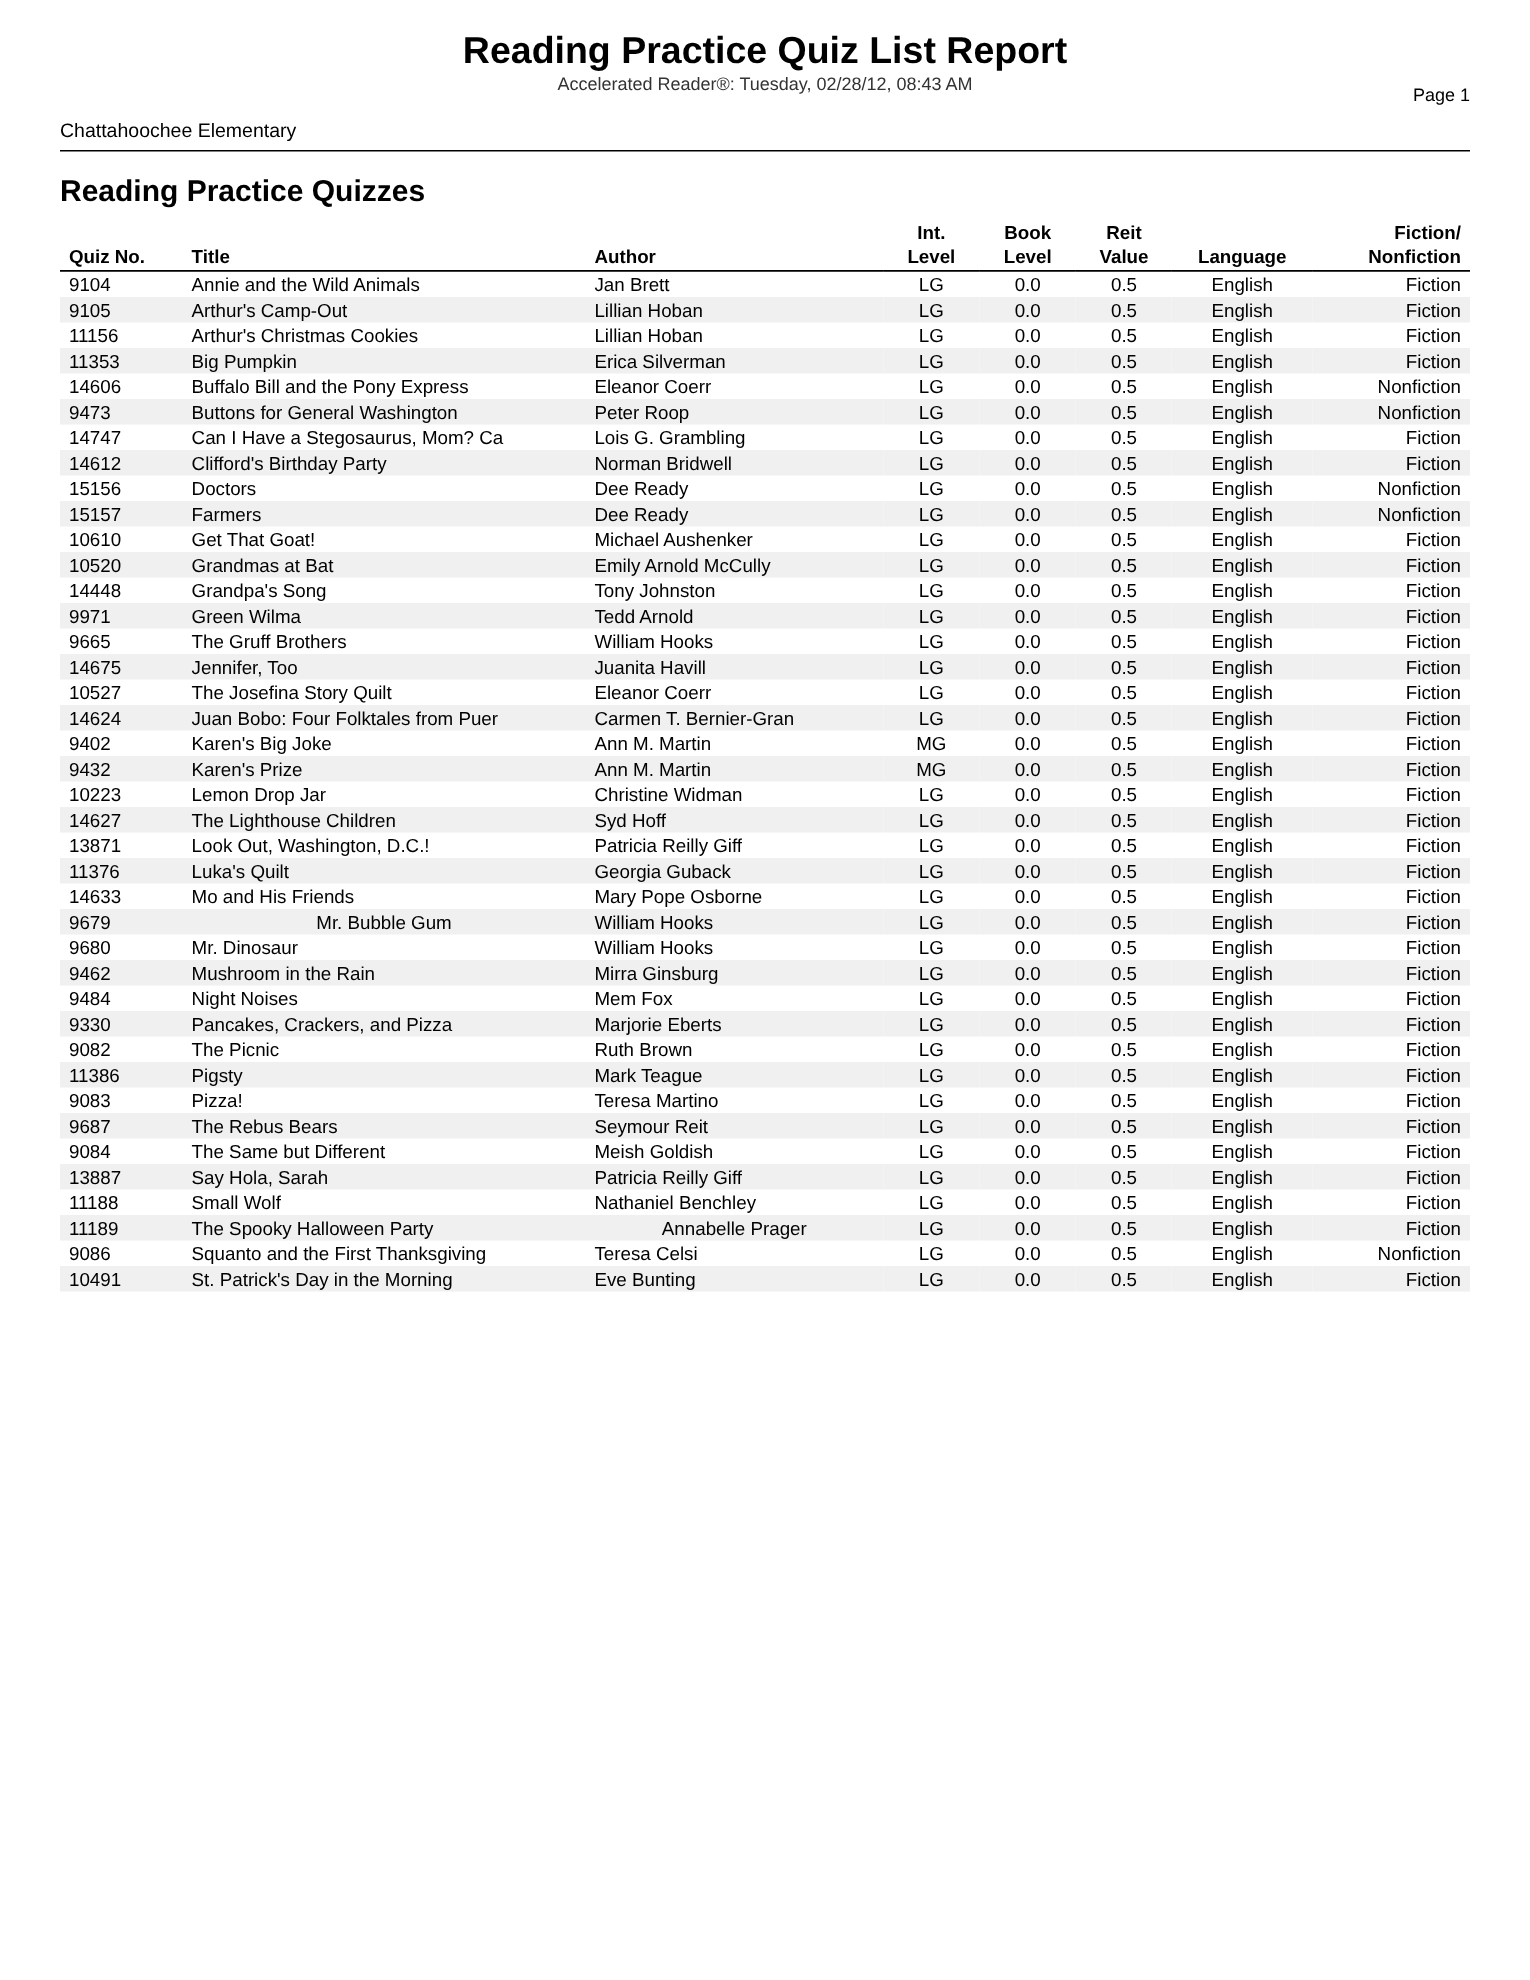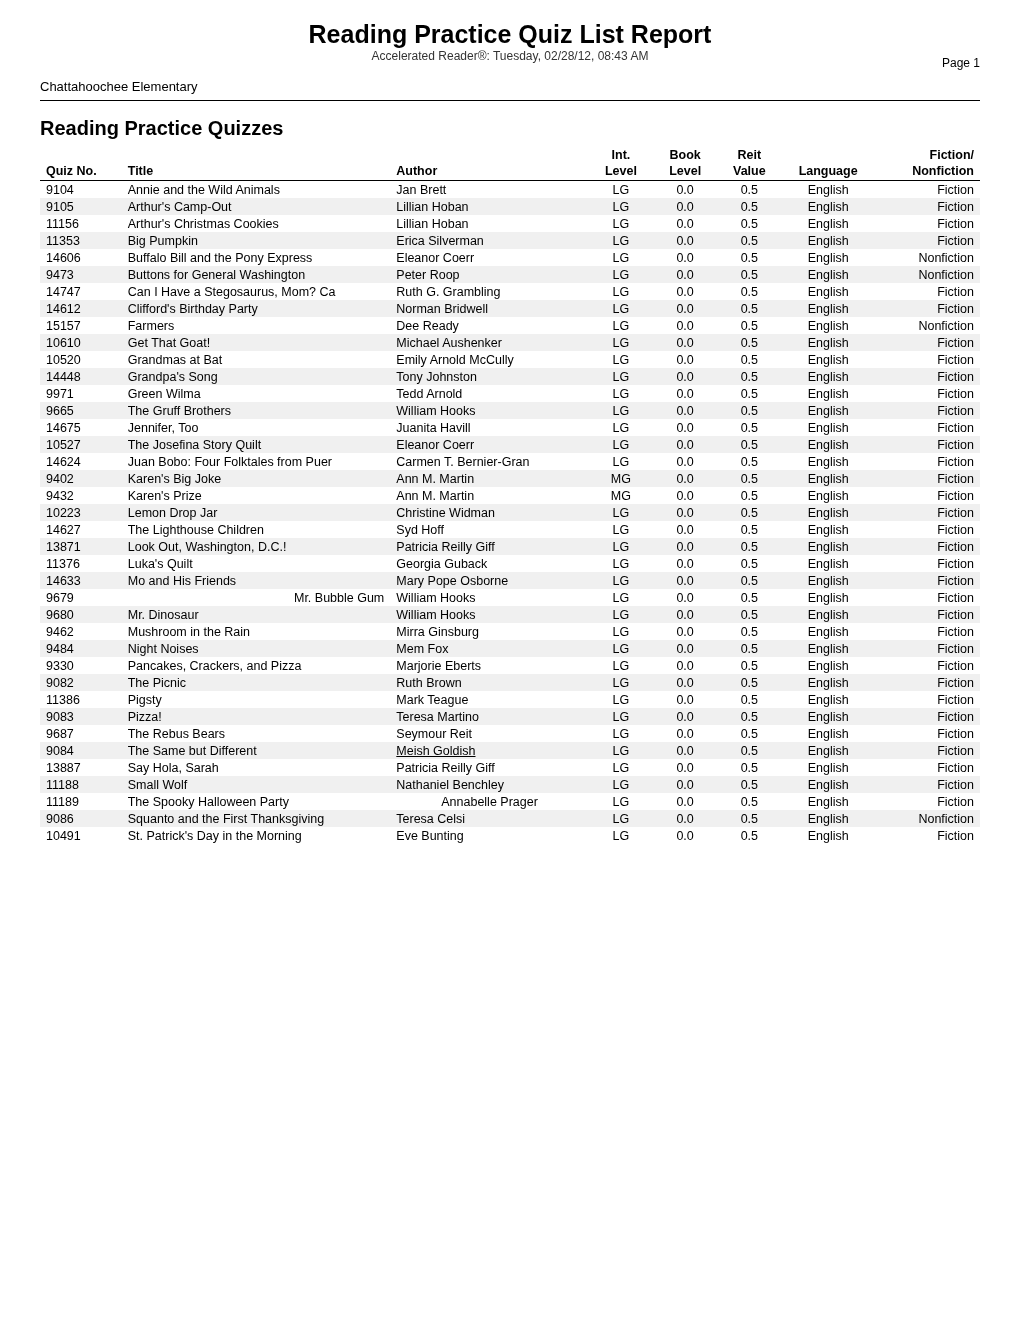--- a/index.html
+++ b/index.html
@@ -175,36 +175,46 @@
         <td class="col-author" style="text-align: left;">Peter Roop</td>
         <td class="col-int" style="text-align: center;">LG</td>
         <td class="col-book" style="text-align: center;">0.0</td>
         <td class="col-point" style="text-align: center;">0.5</td>
         <td class="col-lang" style="text-align: center;">English</td>
         <td class="col-fic" style="text-align: right;">Nonfiction</td>
       </tr>
       <tr>
         <td class="col-quiz" style="text-align: left;">14747</td>
         <td class="col-title" style="text-align: left;">Can I Have a Stegosaurus, Mom? Ca</td>
-        <td class="col-author" style="text-align: left;">Ruth G. Grambling</td>
+        <td class="col-author" style="text-align: left;">Lois G. Grambling</td>
         <td class="col-int" style="text-align: center;">LG</td>
         <td class="col-book" style="text-align: center;">0.0</td>
         <td class="col-point" style="text-align: center;">0.5</td>
         <td class="col-lang" style="text-align: center;">English</td>
         <td class="col-fic" style="text-align: right;">Fiction</td>
       </tr>
       <tr>
         <td class="col-quiz" style="text-align: left;">14612</td>
         <td class="col-title" style="text-align: left;">Clifford's Birthday Party</td>
         <td class="col-author" style="text-align: left;">Norman Bridwell</td>
         <td class="col-int" style="text-align: center;">LG</td>
         <td class="col-book" style="text-align: center;">0.0</td>
         <td class="col-point" style="text-align: center;">0.5</td>
         <td class="col-lang" style="text-align: center;">English</td>
         <td class="col-fic" style="text-align: right;">Fiction</td>
+      </tr>
+      <tr>
+        <td class="col-quiz" style="text-align: left;">15156</td>
+        <td class="col-title" style="text-align: left;">Doctors</td>
+        <td class="col-author" style="text-align: left;">Dee Ready</td>
+        <td class="col-int" style="text-align: center;">LG</td>
+        <td class="col-book" style="text-align: center;">0.0</td>
+        <td class="col-point" style="text-align: center;">0.5</td>
+        <td class="col-lang" style="text-align: center;">English</td>
+        <td class="col-fic" style="text-align: right;">Nonfiction</td>
       </tr>
       <tr>
         <td class="col-quiz" style="text-align: left;">15157</td>
         <td class="col-title" style="text-align: left;">Farmers</td>
         <td class="col-author" style="text-align: left;">Dee Ready</td>
         <td class="col-int" style="text-align: center;">LG</td>
         <td class="col-book" style="text-align: center;">0.0</td>
         <td class="col-point" style="text-align: center;">0.5</td>
         <td class="col-lang" style="text-align: center;">English</td>
         <td class="col-fic" style="text-align: right;">Nonfiction</td>
@@ -354,21 +364,21 @@
         <td class="col-title" style="text-align: left;">Mo and His Friends</td>
         <td class="col-author" style="text-align: left;">Mary Pope Osborne</td>
         <td class="col-int" style="text-align: center;">LG</td>
         <td class="col-book" style="text-align: center;">0.0</td>
         <td class="col-point" style="text-align: center;">0.5</td>
         <td class="col-lang" style="text-align: center;">English</td>
         <td class="col-fic" style="text-align: right;">Fiction</td>
       </tr>
       <tr>
         <td class="col-quiz" style="text-align: left;">9679</td>
-        <td class="col-title" style="text-align: right;">Mr. Bubble Gum</td>
+        <td class="col-title" style="text-align: center;">Mr. Bubble Gum</td>
         <td class="col-author" style="text-align: left;">William Hooks</td>
         <td class="col-int" style="text-align: center;">LG</td>
         <td class="col-book" style="text-align: center;">0.0</td>
         <td class="col-point" style="text-align: center;">0.5</td>
         <td class="col-lang" style="text-align: center;">English</td>
         <td class="col-fic" style="text-align: right;">Fiction</td>
       </tr>
       <tr>
         <td class="col-quiz" style="text-align: left;">9680</td>
         <td class="col-title" style="text-align: left;">Mr. Dinosaur</td>
@@ -445,21 +455,21 @@
         <td class="col-author" style="text-align: left;">Seymour Reit</td>
         <td class="col-int" style="text-align: center;">LG</td>
         <td class="col-book" style="text-align: center;">0.0</td>
         <td class="col-point" style="text-align: center;">0.5</td>
         <td class="col-lang" style="text-align: center;">English</td>
         <td class="col-fic" style="text-align: right;">Fiction</td>
       </tr>
       <tr>
         <td class="col-quiz" style="text-align: left;">9084</td>
         <td class="col-title" style="text-align: left;">The Same but Different</td>
-        <td class="col-author" style="text-align: left; text-decoration: underline;">Meish Goldish</td>
+        <td class="col-author" style="text-align: left;">Meish Goldish</td>
         <td class="col-int" style="text-align: center;">LG</td>
         <td class="col-book" style="text-align: center;">0.0</td>
         <td class="col-point" style="text-align: center;">0.5</td>
         <td class="col-lang" style="text-align: center;">English</td>
         <td class="col-fic" style="text-align: right;">Fiction</td>
       </tr>
       <tr>
         <td class="col-quiz" style="text-align: left;">13887</td>
         <td class="col-title" style="text-align: left;">Say Hola, Sarah</td>
         <td class="col-author" style="text-align: left;">Patricia Reilly Giff</td>

